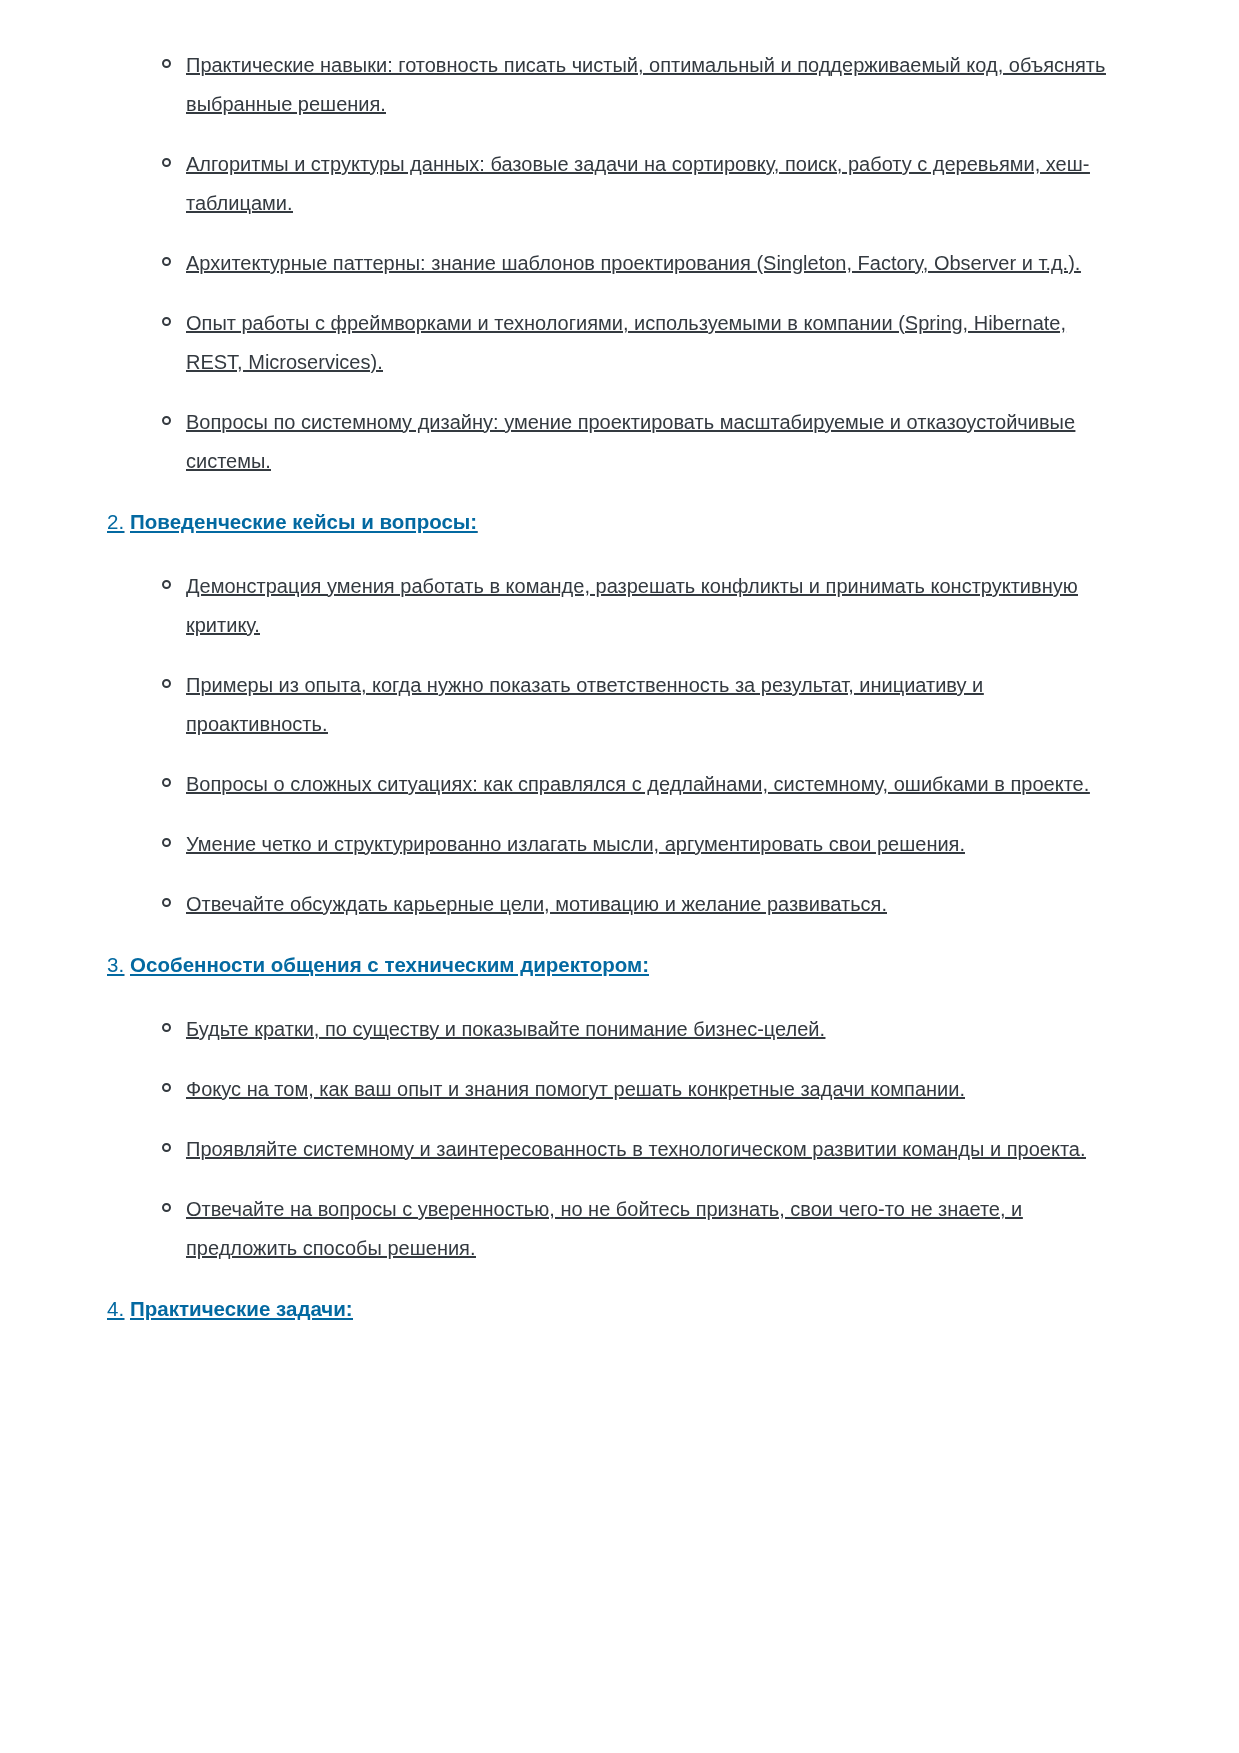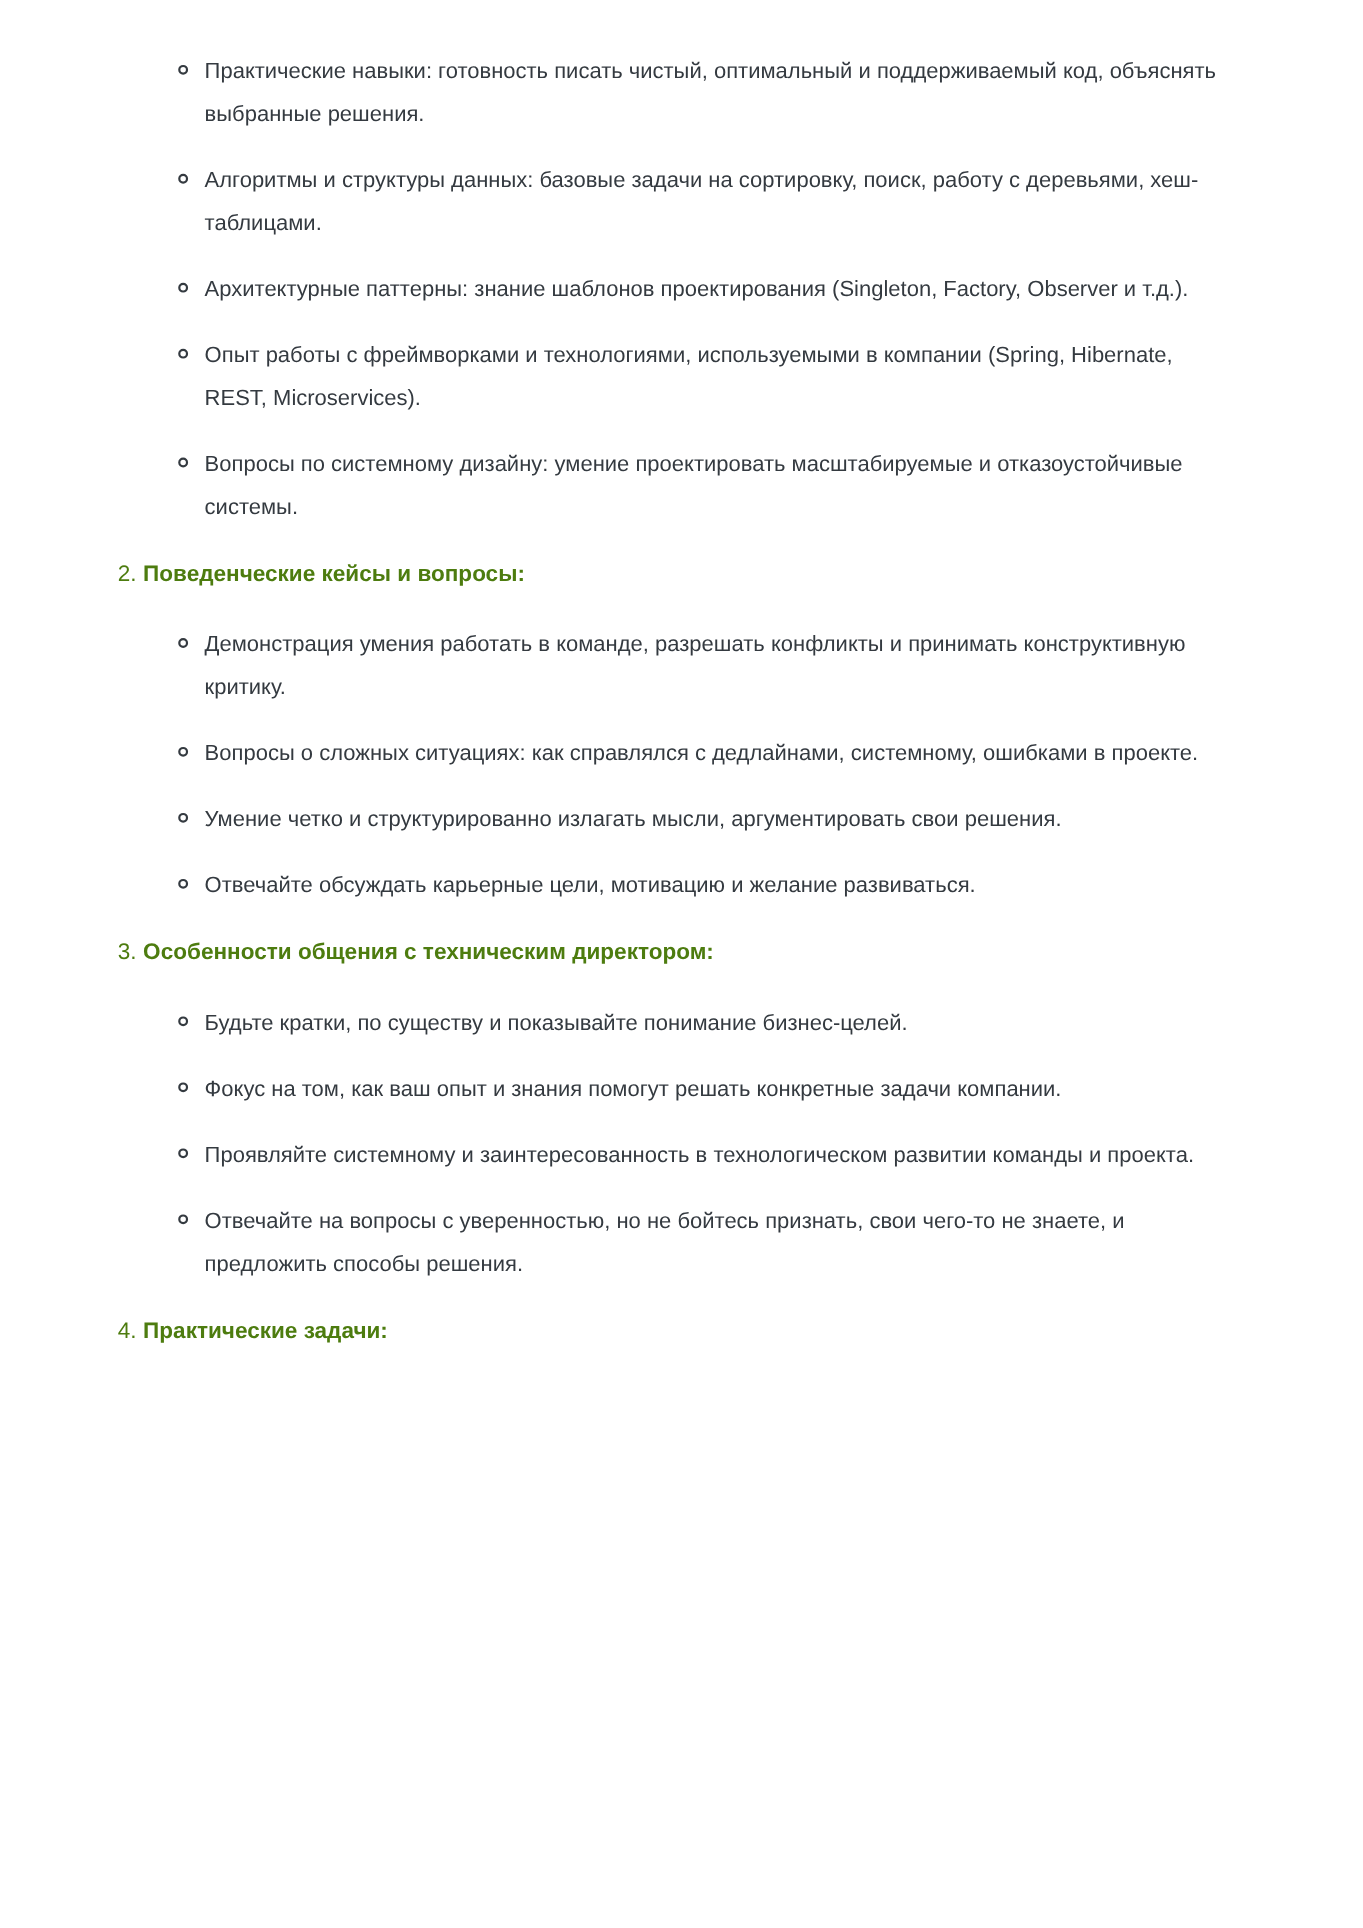--- a/index.html
+++ b/index.html
@@ -1,15 +1,15 @@
 <!DOCTYPE html>
 <html><head>
 <meta charset="utf-8">
 <style>
-  * { box-sizing: border-box; }
+  * { box-sizing: border-box; text-decoration: underline; }
   html, body {
     margin: 0;
     padding: 0;
     background: #ffffff;
   }
   body {
     width: 1239px;
     height: 1753px;
     font-family: "Liberation Sans", "DejaVu Sans", sans-serif;
     color: #343a40;
@@ -38,21 +38,21 @@
     width: 9px;
     height: 9px;
     border: 2px solid #343a40;
     border-radius: 50%;
     background: transparent;
   }
   .section-heading {
     font-size: 20.5px;
     line-height: 39px;
     margin: 8px 0 26px 0;
-    color: #4d7c0f;
+    color: #0369a1;
   }
   .section-heading .num {
     font-weight: 400;
     margin-right: 6px;
   }
   .section-heading strong {
     font-weight: 700;
   }
 </style>
 </head>
@@ -86,20 +86,24 @@
   <div class="section-heading">
     <span class="num">2.</span><strong>Поведенческие кейсы и вопросы:</strong>
   </div>
   <ul class="bullet-list">
     <li>
       <span class="bullet-circle"></span>
       <span>Демонстрация умения работать в команде, разрешать конфликты и принимать конструктивную критику.</span>
     </li>
     <li>
       <span class="bullet-circle"></span>
+      <span>Примеры из опыта, когда нужно показать ответственность за результат, инициативу и проактивность.</span>
+    </li>
+    <li>
+      <span class="bullet-circle"></span>
       <span>Вопросы о сложных ситуациях: как справлялся с дедлайнами, системному, ошибками в проекте.</span>
     </li>
     <li>
       <span class="bullet-circle"></span>
       <span>Умение четко и структурированно излагать мысли, аргументировать свои решения.</span>
     </li>
     <li>
       <span class="bullet-circle"></span>
       <span>Отвечайте обсуждать карьерные цели, мотивацию и желание развиваться.</span>
     </li>

